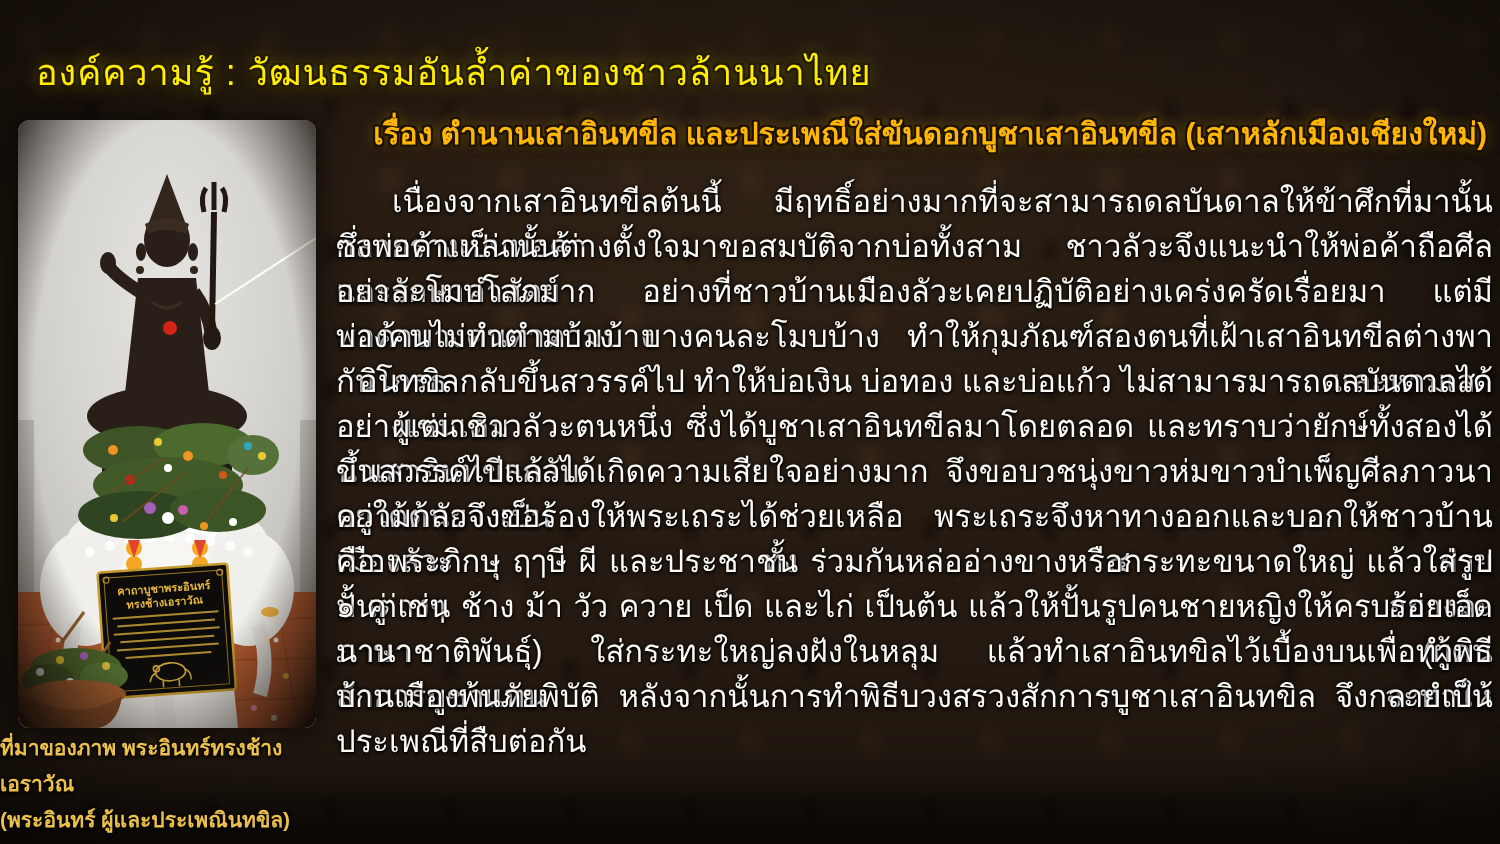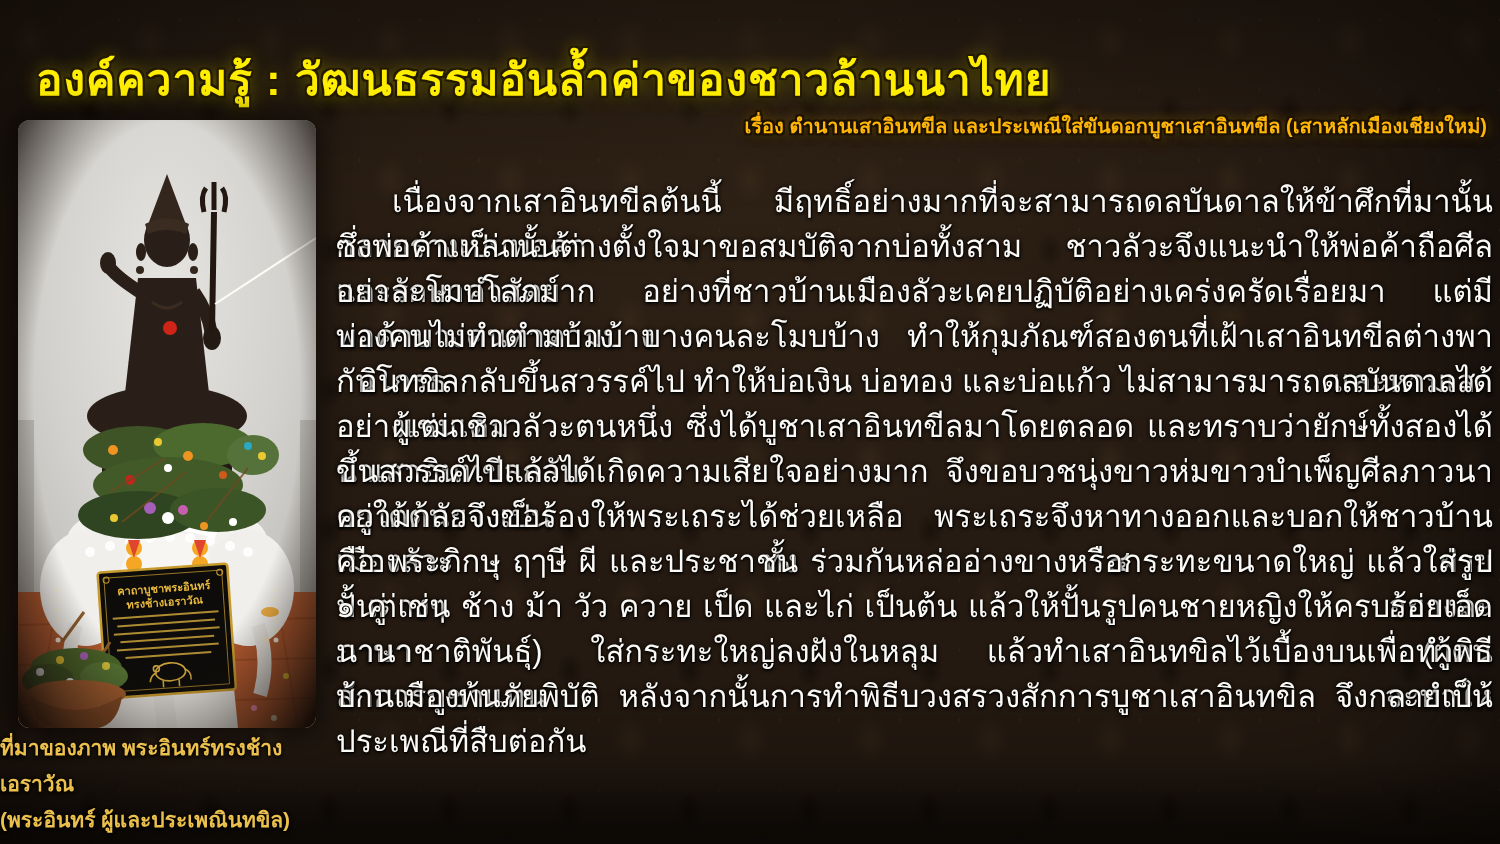--- a/index.html
+++ b/index.html
@@ -13,31 +13,31 @@
       radial-gradient(circle at 50% -10%, rgba(96,70,44,.25), rgba(0,0,0,0) 55%),
       radial-gradient(ellipse 26px 34px at 30px 40px, rgba(74,54,35,.30), rgba(0,0,0,0) 70%),
       radial-gradient(ellipse 20px 26px at 90px 110px, rgba(12,7,4,.50), rgba(0,0,0,0) 70%),
       radial-gradient(circle 2px at 60px 20px, rgba(98,72,46,.35), rgba(0,0,0,0) 100%);
     background-size:100% 100%,100% 100%,120px 140px,120px 140px,60px 70px;
     box-shadow: inset 0 0 180px 60px rgba(0,0,0,.5);
   }
   
   .title {
     position:absolute; left:36px; top:44px;
-    font-size:44px; font-weight:bold; letter-spacing:1px;
+    font-size:36px; font-weight:normal; letter-spacing:1px;
     color:#ffee00;
     text-shadow:
       -2px -2px 0 #241a02, 2px -2px 0 #241a02, -2px 2px 0 #241a02, 2px 2px 0 #241a02,
       -2px 0 0 #241a02, 2px 0 0 #241a02, 0 -2px 0 #241a02, 0 2px 0 #241a02,
       0 0 18px rgba(255,238,0,.55), 0 7px 12px rgba(0,0,0,.85);
     white-space:nowrap;
   }
   .subtitle {
     position:absolute; right:13px; top:110px;
-    font-size:20px; font-weight:bold;
+    font-size:30px; font-weight:bold;
     color:#ffb606;
     text-shadow:
       -2px -2px 0 #1d1200, 2px -2px 0 #1d1200, -2px 2px 0 #1d1200, 2px 2px 0 #1d1200,
       -2px 0 0 #1d1200, 2px 0 0 #1d1200, 0 -2px 0 #1d1200, 0 2px 0 #1d1200,
       0 0 14px rgba(255,204,0,.55), 0 5px 9px rgba(0,0,0,.85);
     white-space:nowrap;
   }
   
   .photo {
     position:absolute; left:18px; top:120px; width:298px; height:608px;

